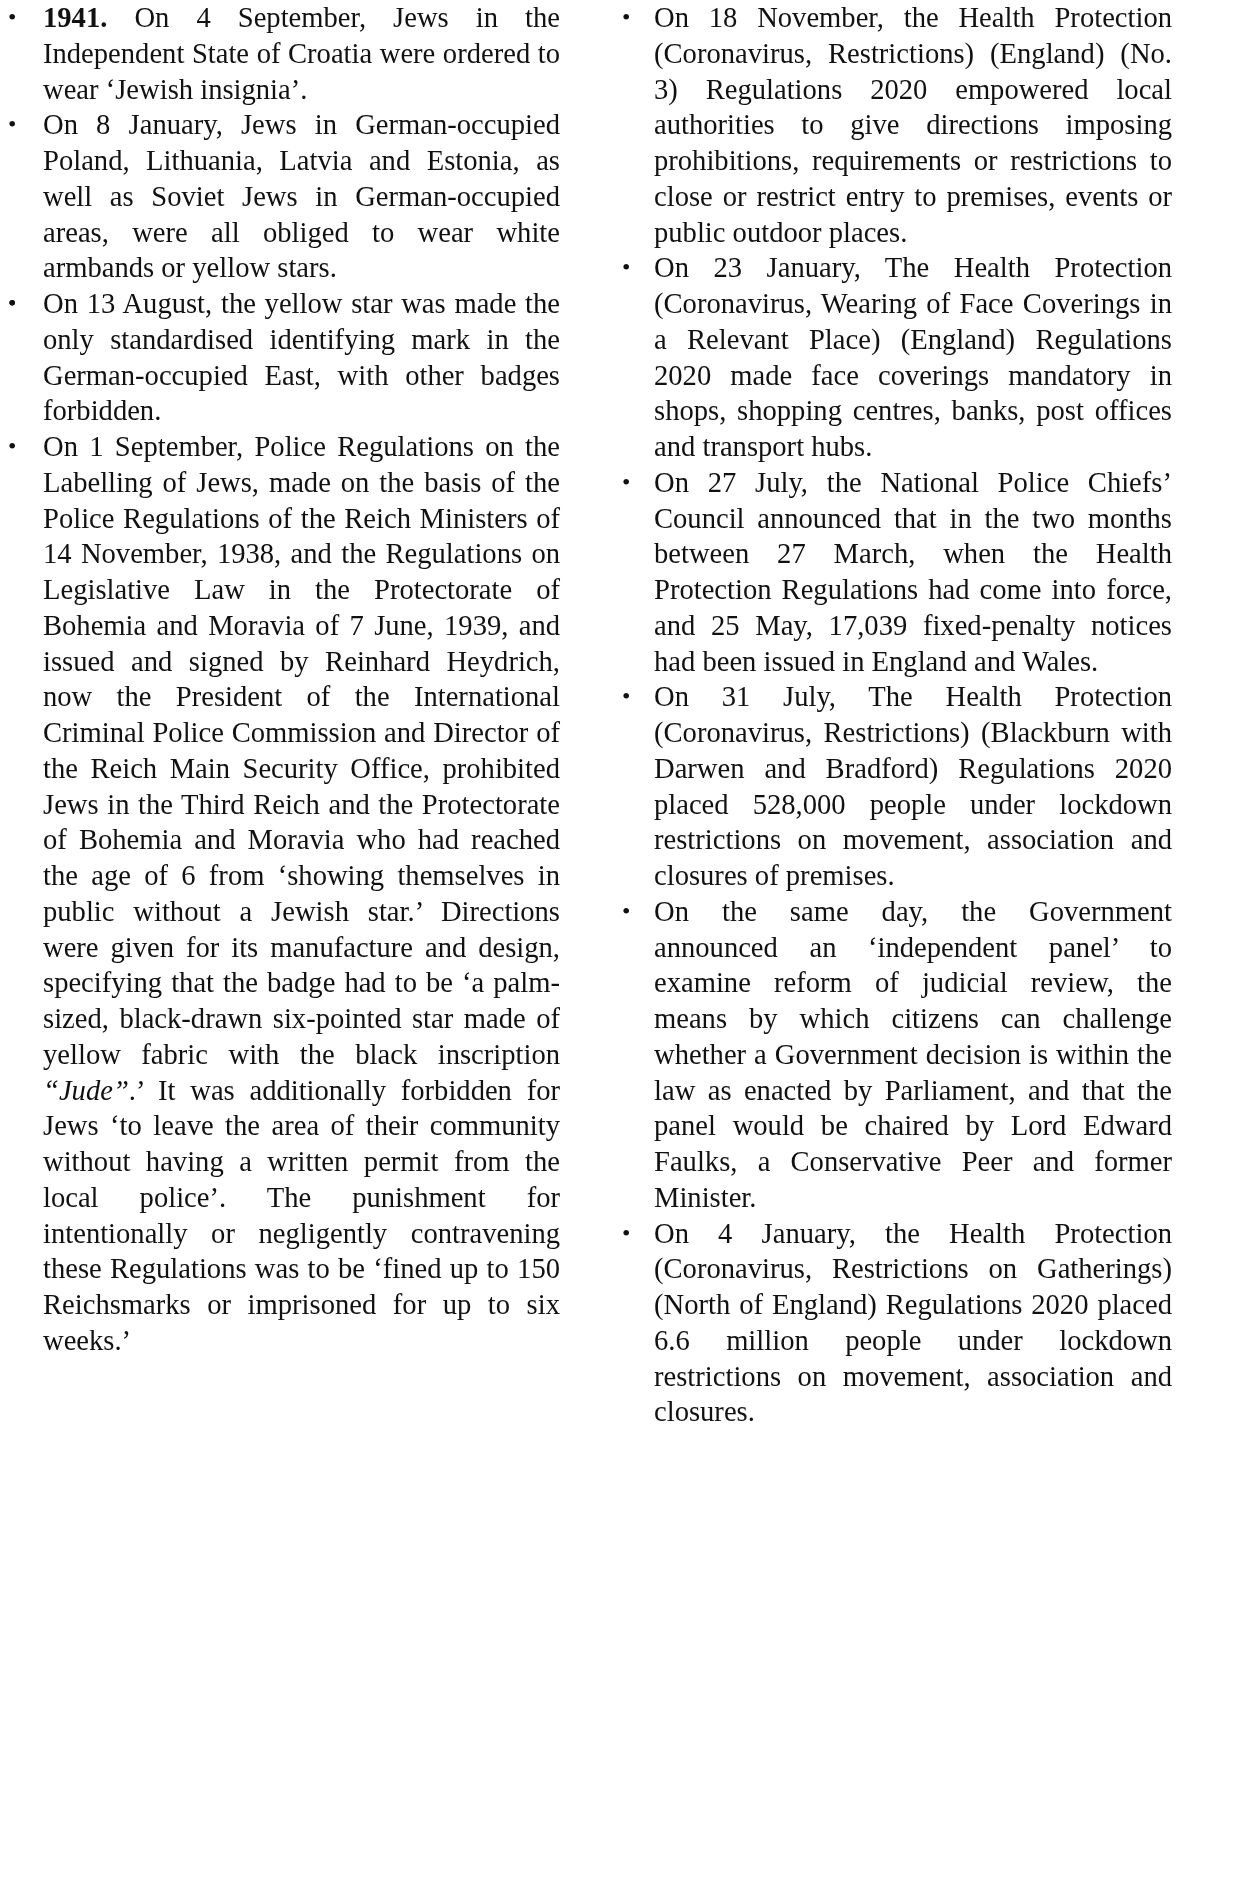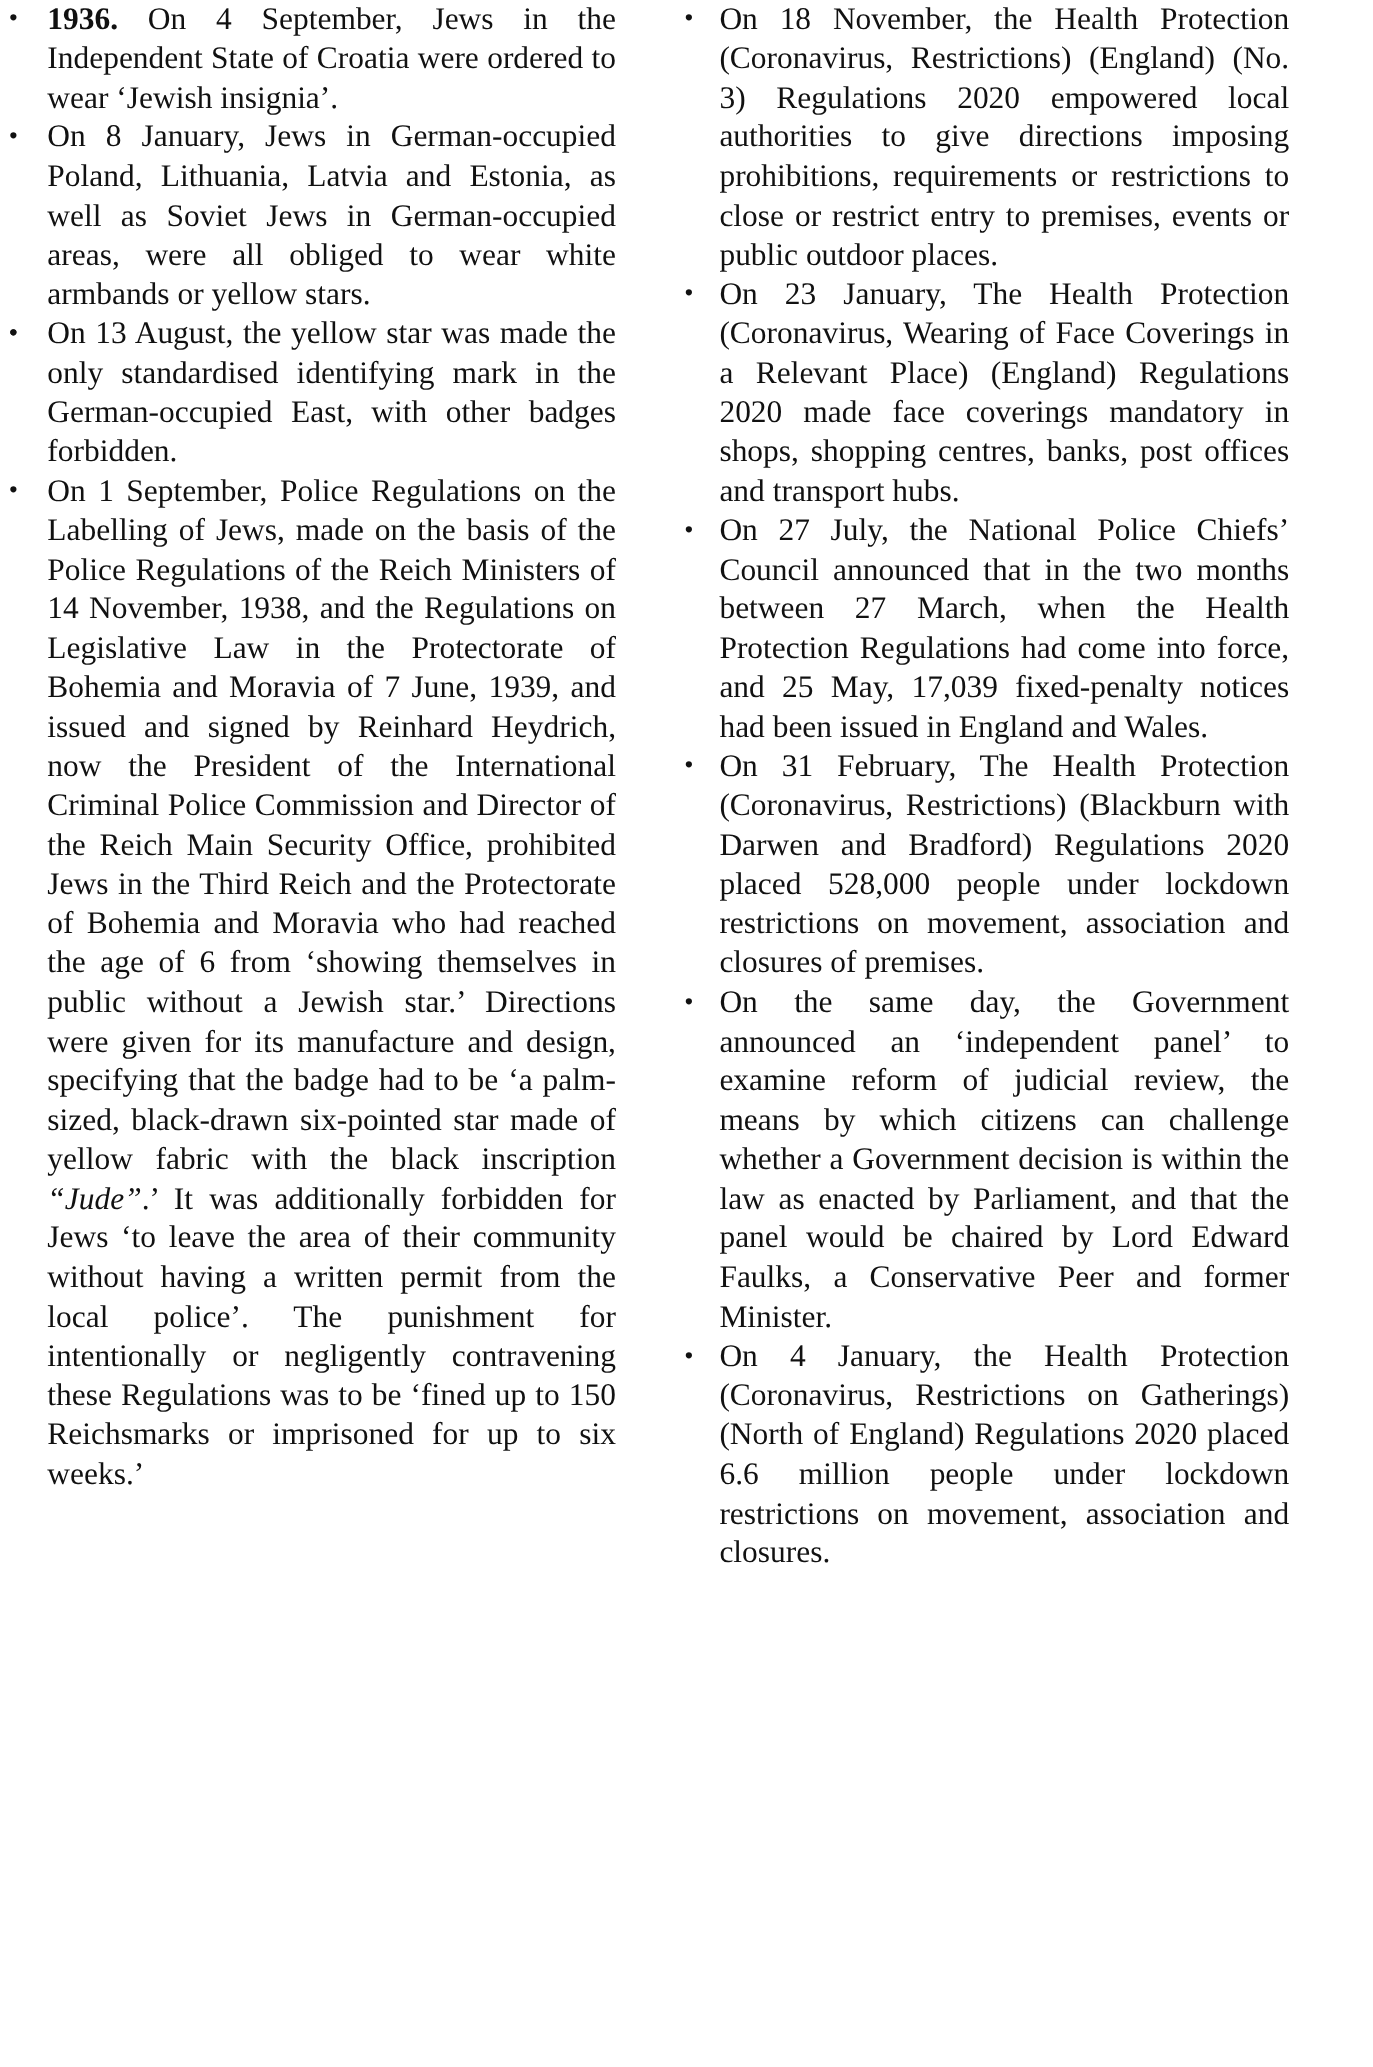--- a/index.html
+++ b/index.html
@@ -54,21 +54,21 @@
     .col-right .bullet { left: 8px; }
     .year { font-weight: bold; }
     .ital { font-style: italic; }
   </style>
 </head>
 <body>
 
 <div class="column col-left">
   <ul class="bullets">
     <li>
-      <span class="bullet">•</span><span class="year">1936.</span><span> On 4 September, Jews in the Independent State of Croatia were ordered to wear ‘Jewish insignia’.</span>
+      <span class="bullet">•</span><span class="year">1941.</span><span> On 4 September, Jews in the Independent State of Croatia were ordered to wear ‘Jewish insignia’.</span>
     </li>
     <li>
       <span class="bullet">•</span><span>On 8 January, Jews in German-occupied Poland, Lithuania, Latvia and Estonia, as well as Soviet Jews in German-occupied areas, were all obliged to wear white armbands or yellow stars.</span>
     </li>
     <li>
       <span class="bullet">•</span>
     </li>
     <li>
       <span class="bullet">•</span><span>On 13 August, the yellow star was made the only standardised identifying mark in the German-occupied East, with other badges forbidden.</span>
     </li>
@@ -83,21 +83,21 @@
     <li>
       <span class="bullet">•</span><span>On 18 November, the Health Protection (Coronavirus, Restrictions) (England) (No. 3) Regulations 2020 empowered local authorities to give directions imposing prohibitions, requirements or restrictions to close or restrict entry to premises, events or public outdoor places.</span>
     </li>
     <li>
       <span class="bullet">•</span><span>On 23 January, The Health Protection (Coronavirus, Wearing of Face Coverings in a Relevant Place) (England) Regulations 2020 made face coverings mandatory in shops, shopping centres, banks, post offices and transport hubs.</span>
     </li>
     <li>
       <span class="bullet">•</span><span>On 27 July, the National Police Chiefs’ Council announced that in the two months between 27 March, when the Health Protection Regulations had come into force, and 25 May, 17,039 fixed-penalty notices had been issued in England and Wales.</span>
     </li>
     <li>
-      <span class="bullet">•</span><span>On 31 February, The Health Protection (Coronavirus, Restrictions) (Blackburn with Darwen and Bradford) Regulations 2020 placed 528,000 people under lockdown restrictions on movement, association and closures of premises.</span>
+      <span class="bullet">•</span><span>On 31 July, The Health Protection (Coronavirus, Restrictions) (Blackburn with Darwen and Bradford) Regulations 2020 placed 528,000 people under lockdown restrictions on movement, association and closures of premises.</span>
     </li>
     <li>
       <span class="bullet">•</span><span>On the same day, the Government announced an ‘independent panel’ to examine reform of judicial review, the means by which citizens can challenge whether a Government decision is within the law as enacted by Parliament, and that the panel would be chaired by Lord Edward Faulks, a Conservative Peer and former Minister.</span>
     </li>
     <li>
       <span class="bullet">•</span><span>On 4 January, the Health Protection (Coronavirus, Restrictions on Gatherings) (North of England) Regulations 2020 placed 6.6 million people under lockdown restrictions on movement, association and closures.</span>
     </li>
   </ul>
 </div>
 

